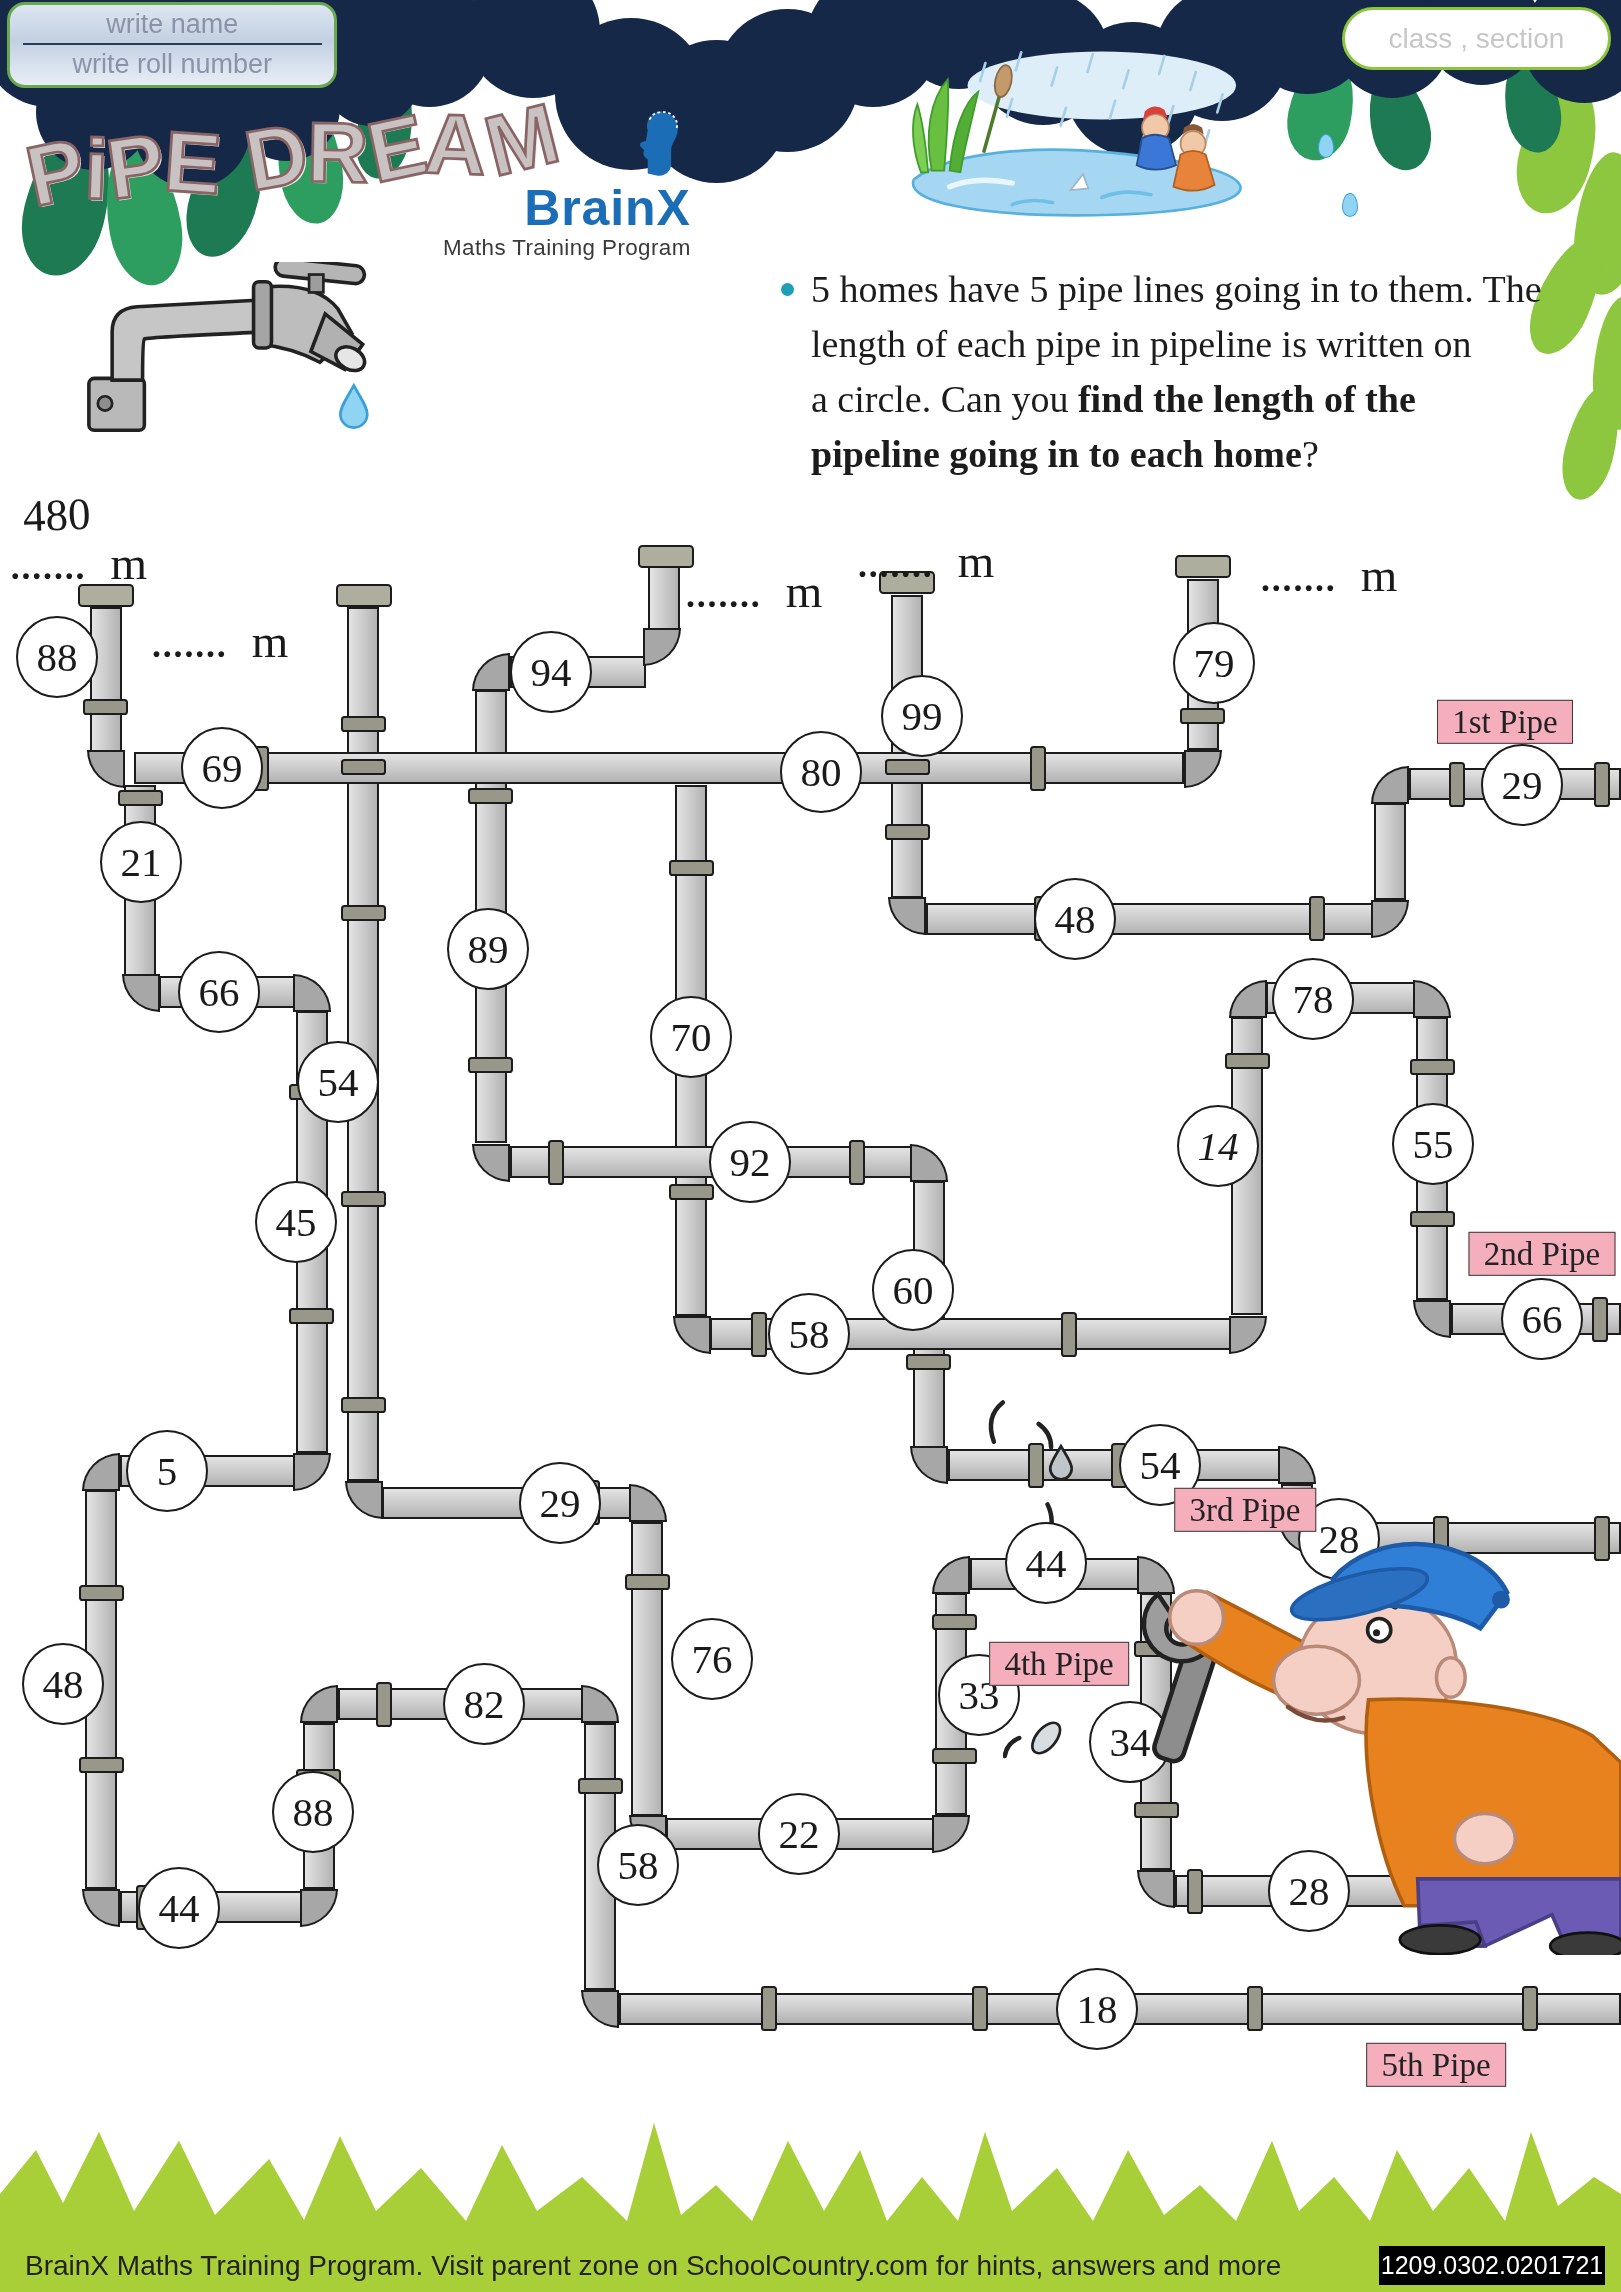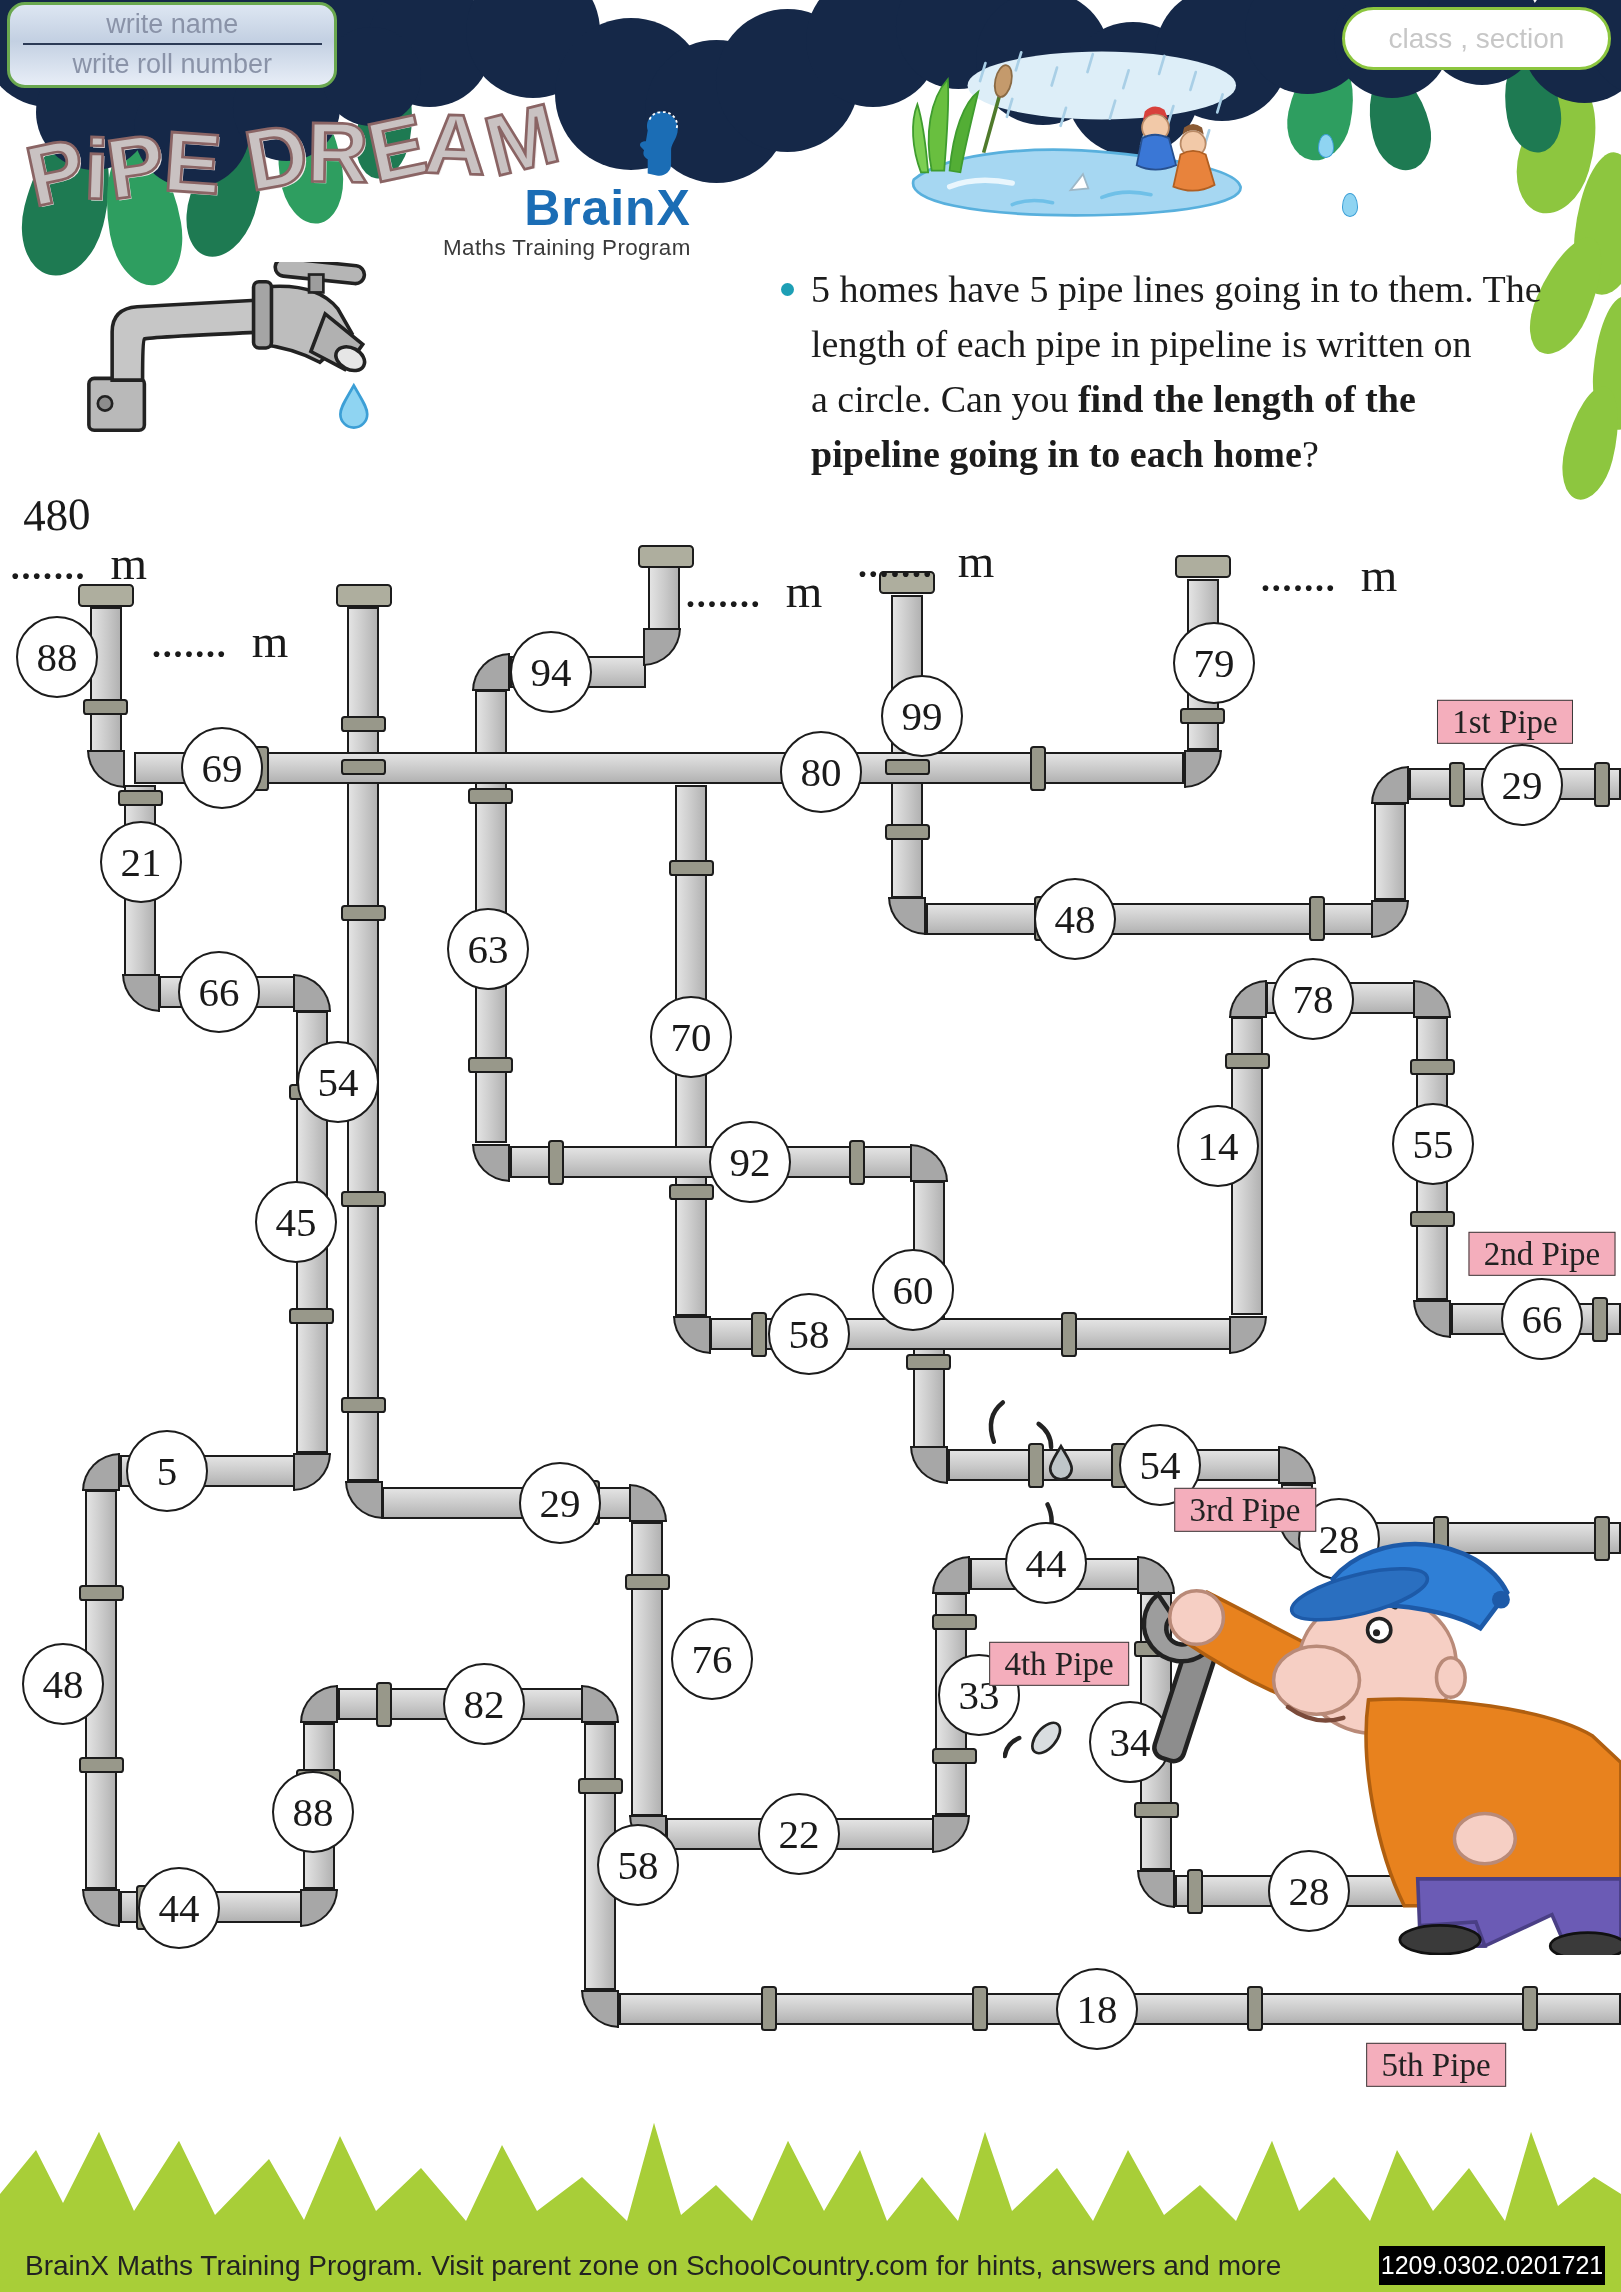--- a/index.html
+++ b/index.html
@@ -334,25 +334,25 @@
       <div class="numcircle" style="left: 222px; top: 768px;">69</div>
       <div class="numcircle" style="left: 551px; top: 672px;">94</div>
       <div class="numcircle" style="left: 922px; top: 716px;">99</div>
       <div class="numcircle" style="left: 1214px; top: 663px;">79</div>
       <div class="numcircle" style="left: 821px; top: 772px;">80</div>
       <div class="numcircle" style="left: 1522px; top: 785px;">29</div>
       <div class="numcircle" style="left: 141px; top: 862px;">21</div>
       <div class="numcircle" style="left: 1075px; top: 919px;">48</div>
       <div class="numcircle" style="left: 219px; top: 992px;">66</div>
       <div class="numcircle" style="left: 338px; top: 1082px;">54</div>
-      <div class="numcircle" style="left: 488px; top: 949px;">63</div>
+      <div class="numcircle" style="left: 488px; top: 949px;">89</div>
       <div class="numcircle" style="left: 691px; top: 1037px;">70</div>
       <div class="numcircle" style="left: 1313px; top: 999px;">78</div>
       <div class="numcircle" style="left: 750px; top: 1162px;">92</div>
-      <div class="numcircle" style="left: 1218px; top: 1146px;">14</div>
+      <div class="numcircle" style="left: 1218px; top: 1146px; font-style: italic;">14</div>
       <div class="numcircle" style="left: 1433px; top: 1144px;">55</div>
       <div class="numcircle" style="left: 913px; top: 1290px;">60</div>
       <div class="numcircle" style="left: 1542px; top: 1319px;">66</div>
       <div class="numcircle" style="left: 296px; top: 1222px;">45</div>
       <div class="numcircle" style="left: 809px; top: 1334px;">58</div>
       <div class="numcircle" style="left: 167px; top: 1471px;">5</div>
       <div class="numcircle" style="left: 560px; top: 1503px;">29</div>
       <div class="numcircle" style="left: 1160px; top: 1465px;">54</div>
       <div class="numcircle" style="left: 1339px; top: 1539px;">28</div>
       <div class="numcircle" style="left: 1046px; top: 1563px;">44</div>

